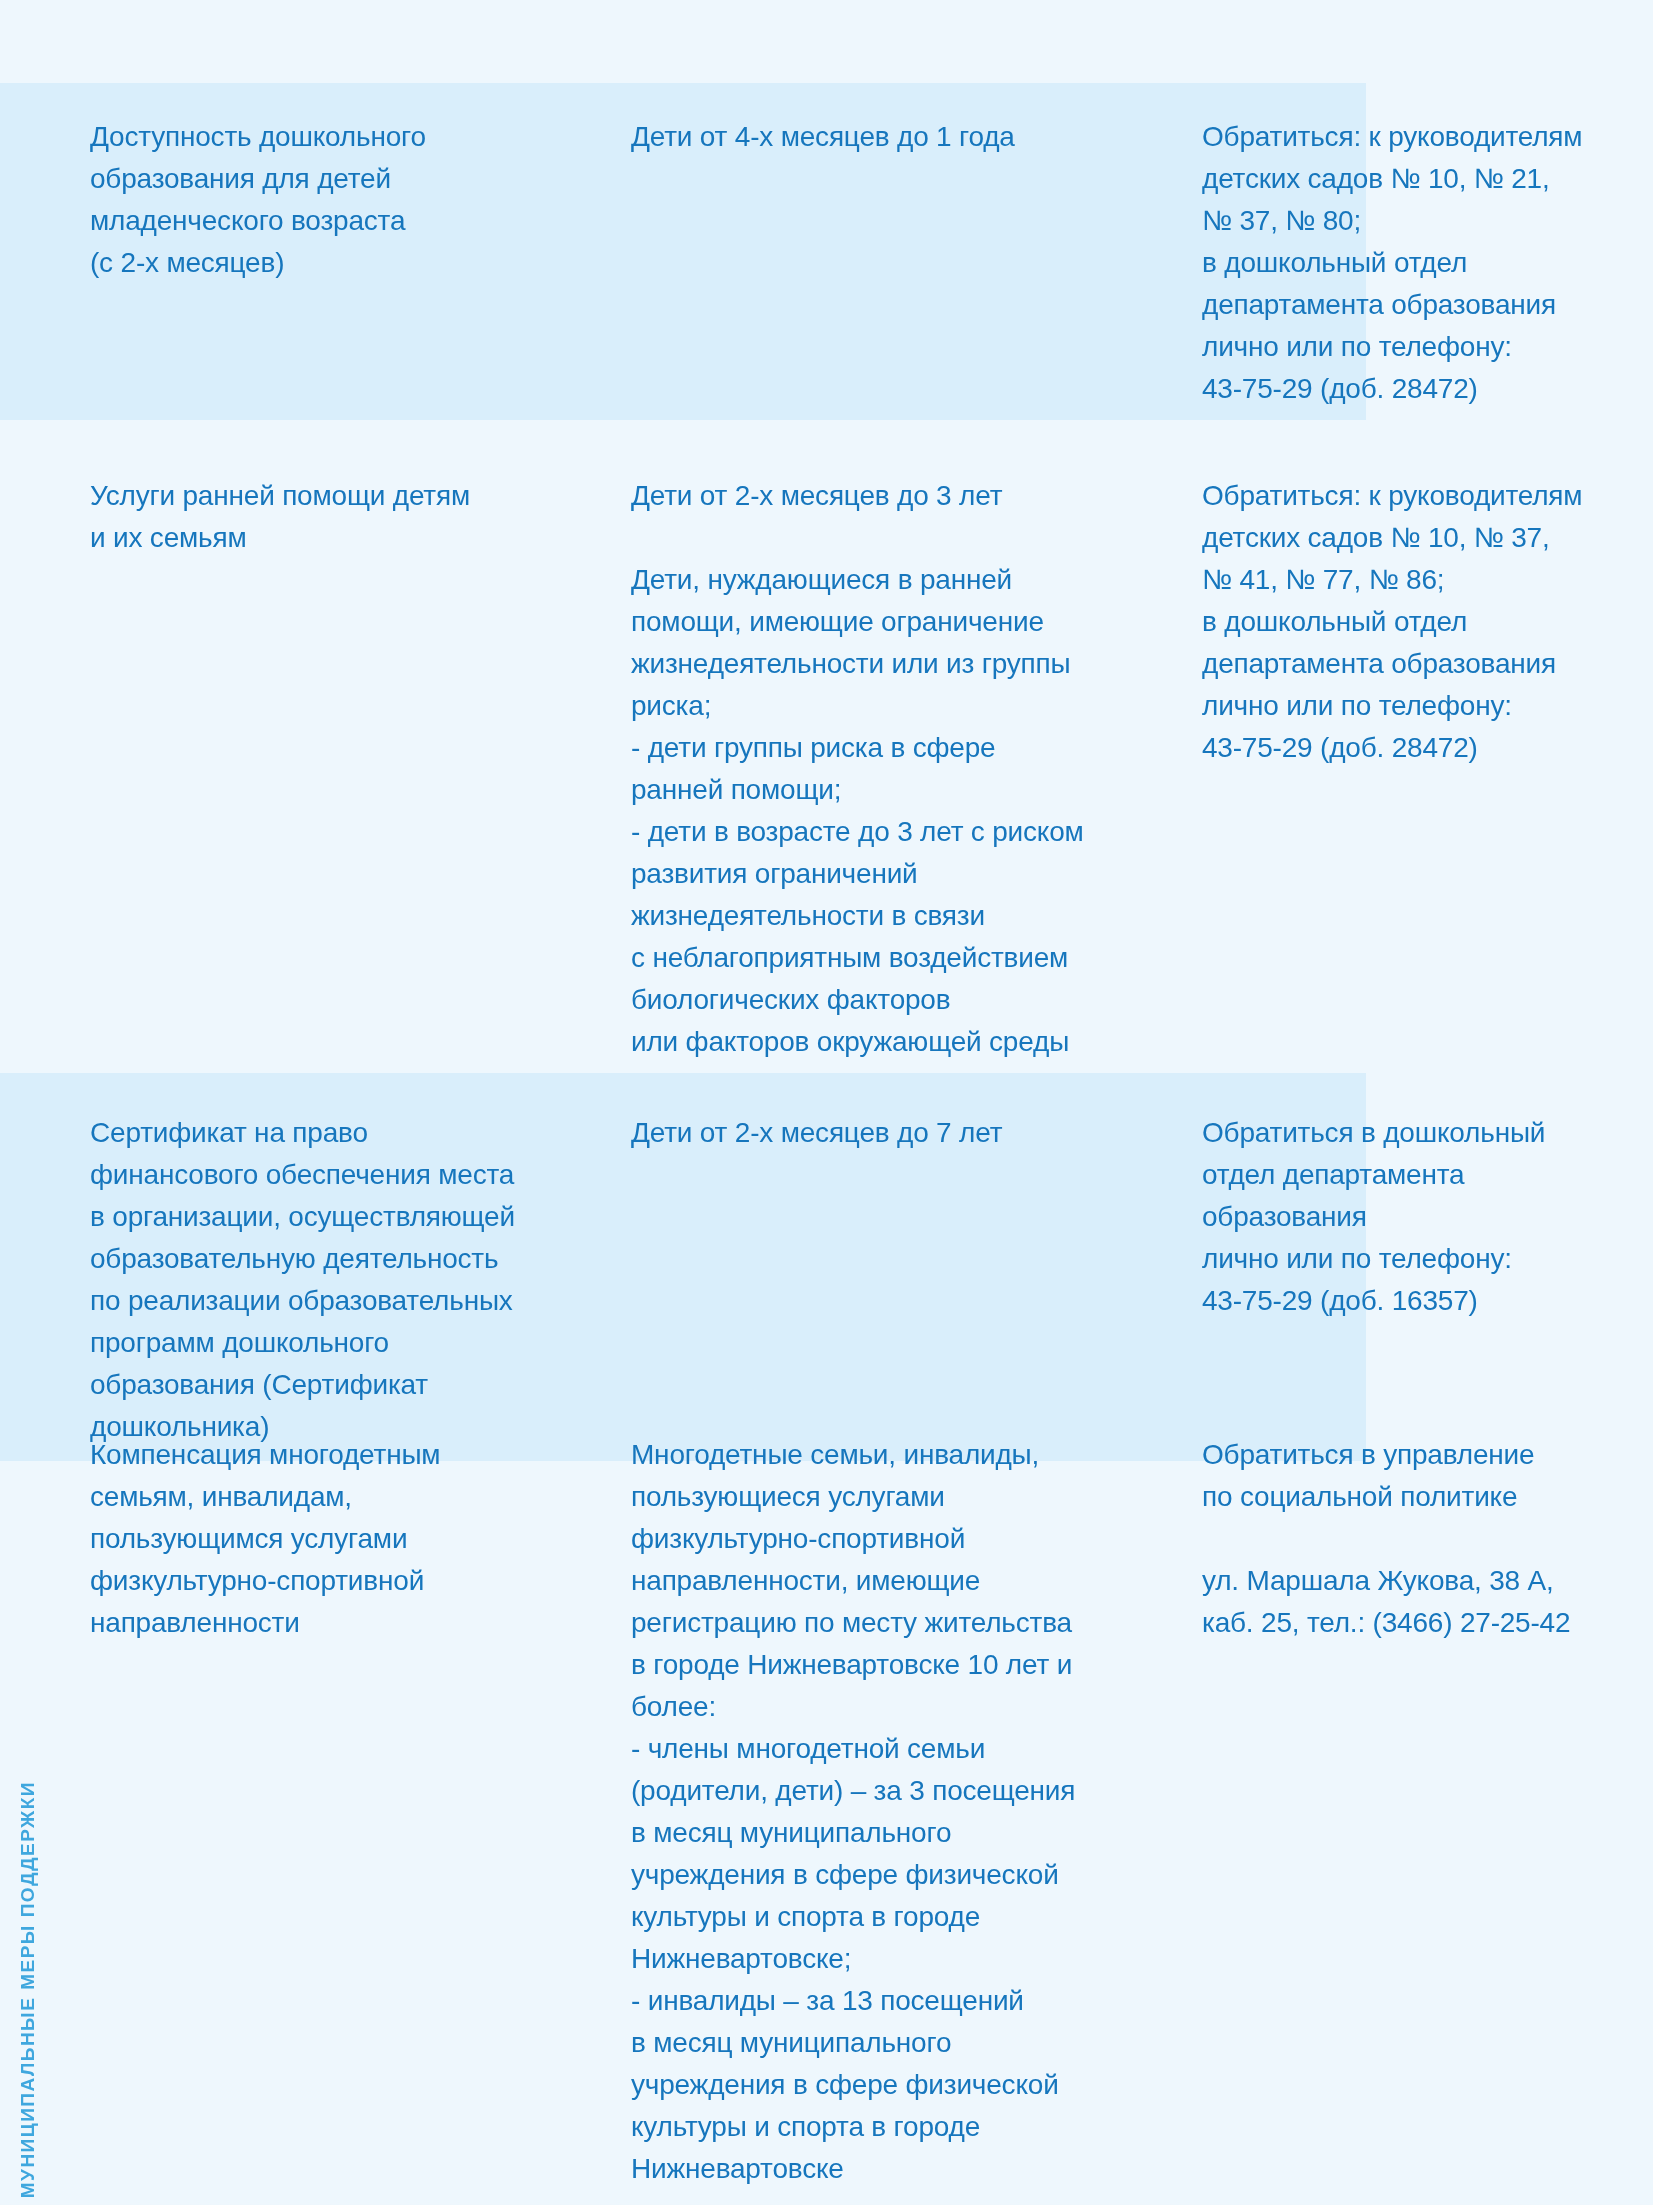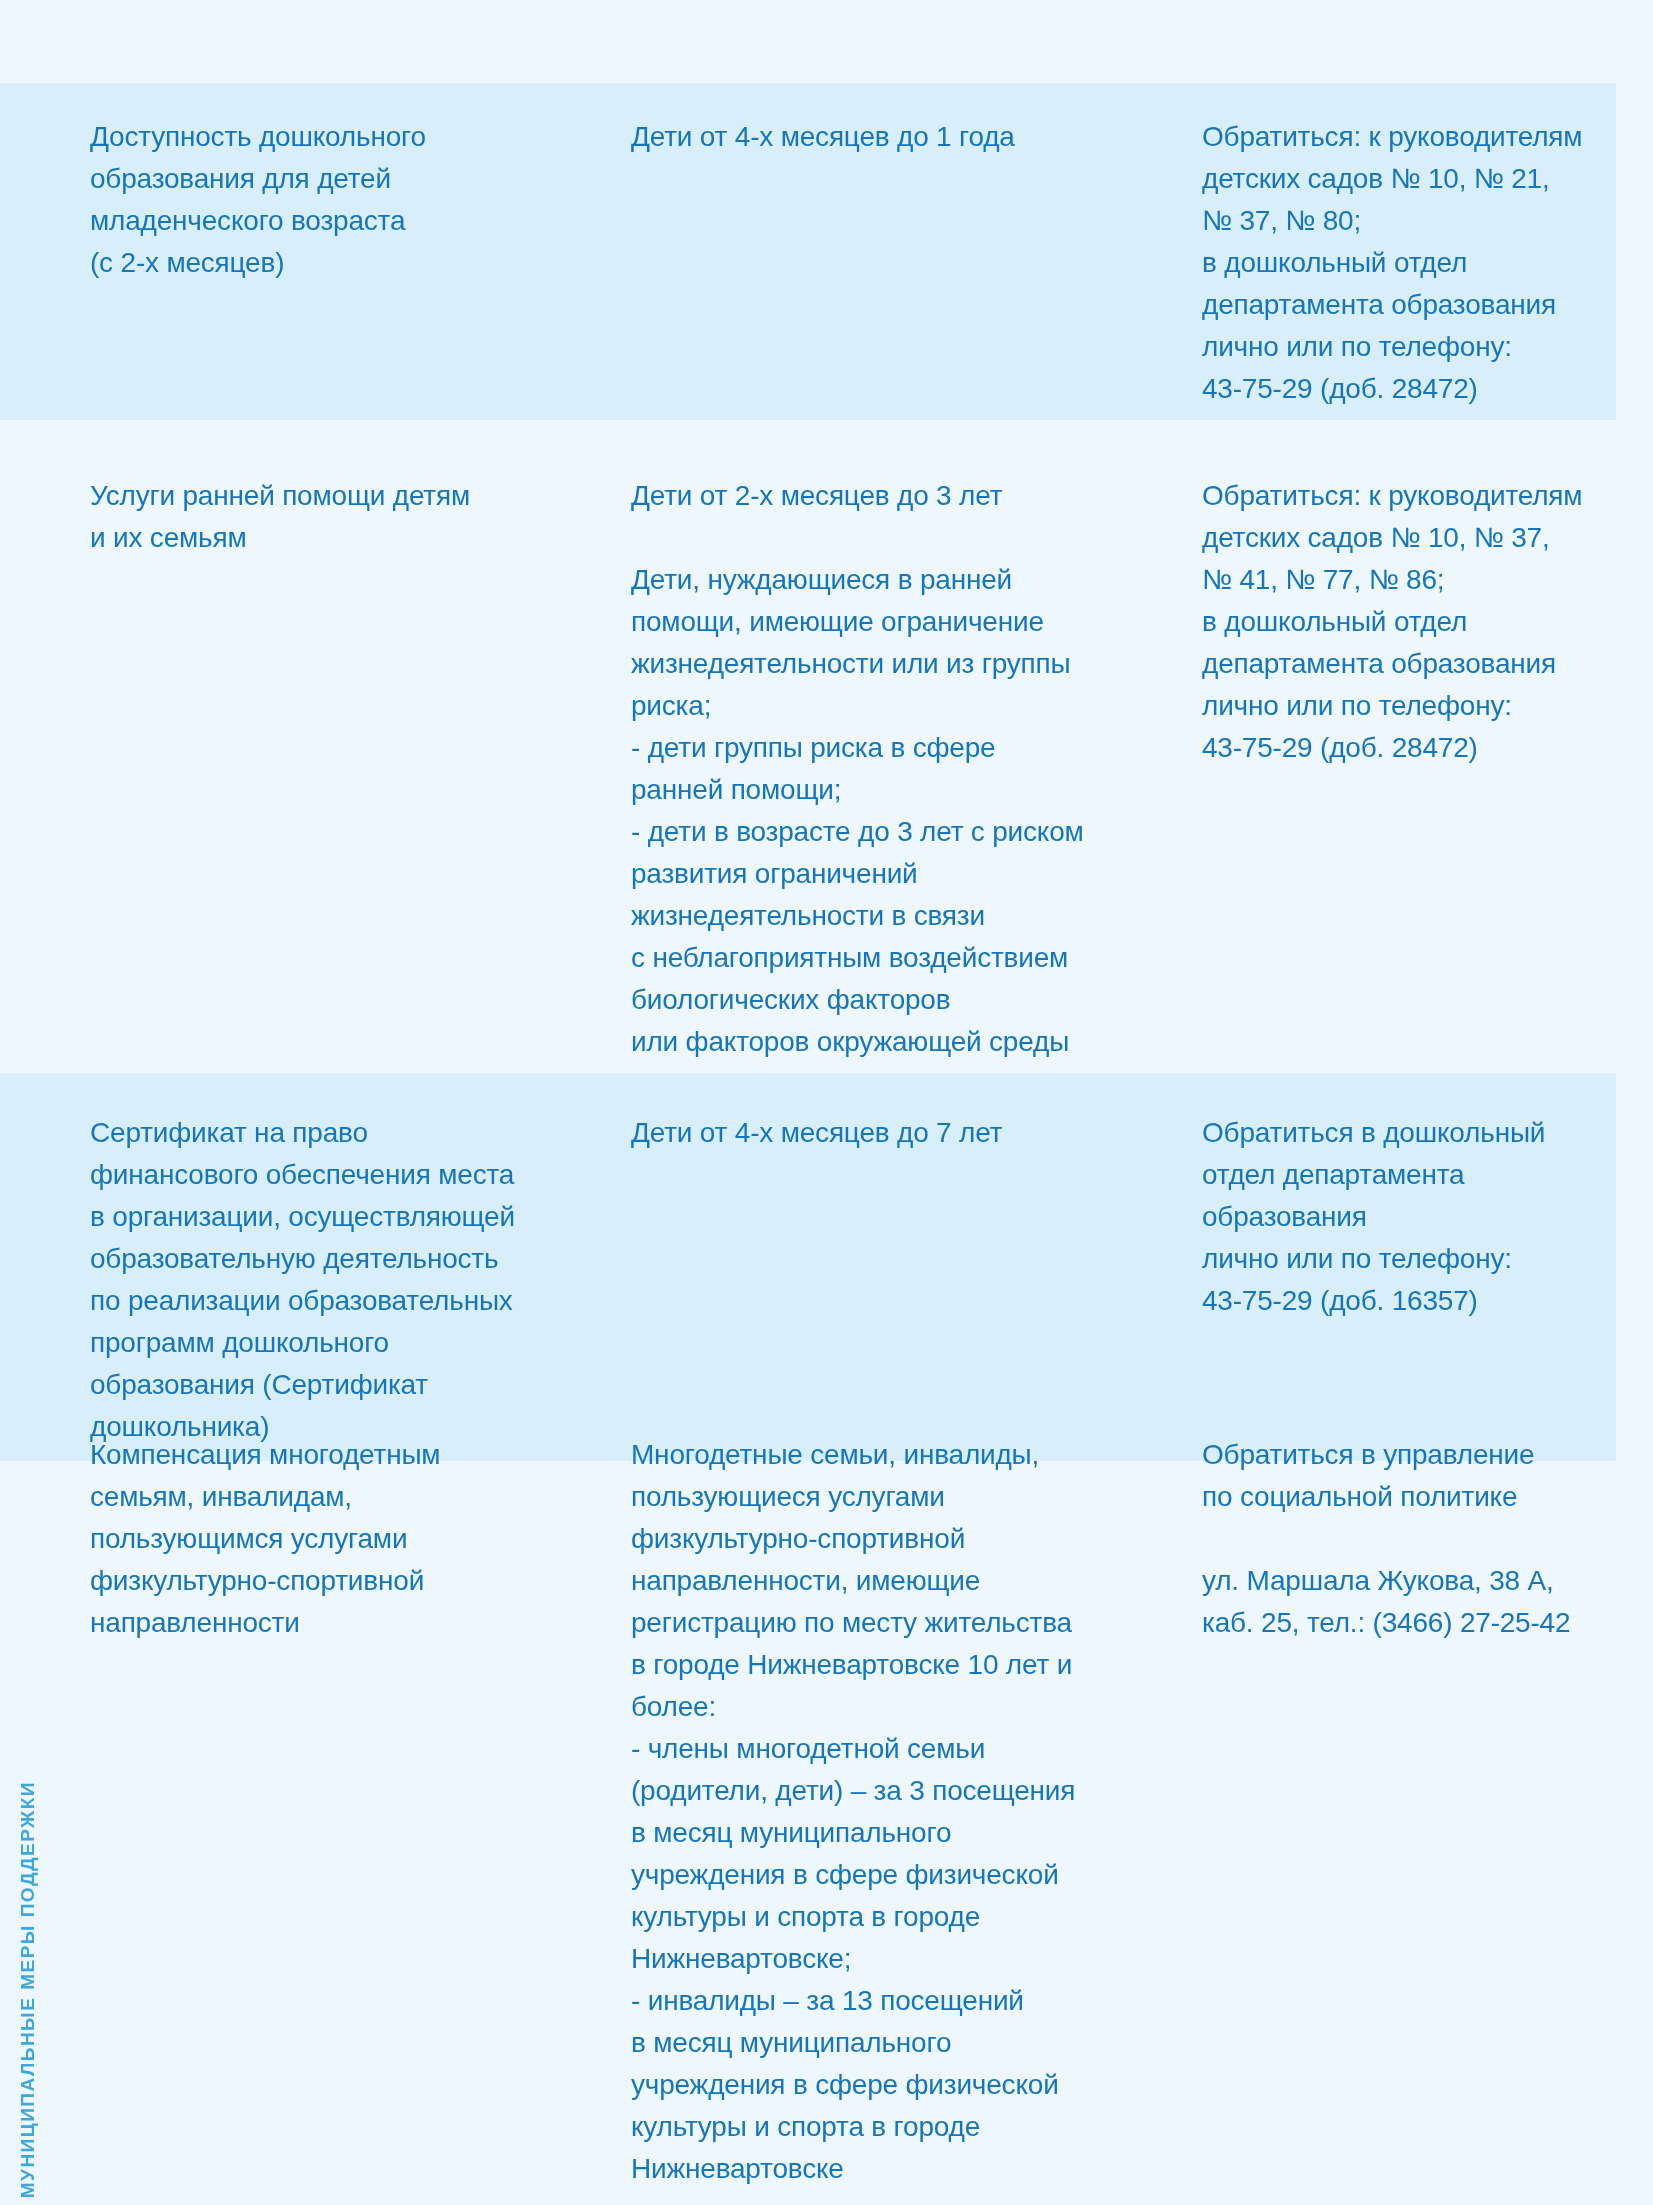--- a/index.html
+++ b/index.html
@@ -9,21 +9,21 @@
     position: relative;
     background: #eef7fd;
     overflow: hidden;
     font-family: "Liberation Sans", sans-serif;
     color: #1676bd;
   }
   .table { position: absolute; left: 0; top: 0; width: 1654px; height: 2205px; }
   .row {
     position: absolute;
     left: 0;
-    width: 1616px;
+    width: 1366px;
     box-sizing: border-box;
     display: grid;
     grid-template-columns: 481px 511px 432px;
     column-gap: 60px;
     padding-left: 90px;
     padding-right: 20.3px;
   }
   .row.shaded { background: #d9eefb; }
   .row-1 { top: 83px;  height: 337px;  padding-top: 33px; }
   .row-2 { top: 421px;  height: 652px; padding-top: 54px; border-radius: 11px; }
@@ -96,21 +96,21 @@
 
   <section class="row row-3 shaded">
     <div class="cell">Сертификат на право
 финансового обеспечения места
 в организации, осуществляющей
 образовательную деятельность
 по реализации образовательных
 программ дошкольного
 образования (Сертификат
 дошкольника)</div>
-    <div class="cell">Дети от 4-х месяцев до 7 лет</div>
+    <div class="cell">Дети от 2-х месяцев до 7 лет</div>
     <div class="cell">Обратиться в дошкольный
 отдел департамента
 образования
 лично или по телефону:
 43-75-29 (доб. 16357)</div>
   </section>
 
   <section class="row row-4">
     <div class="cell">Компенсация многодетным
 семьям, инвалидам,

